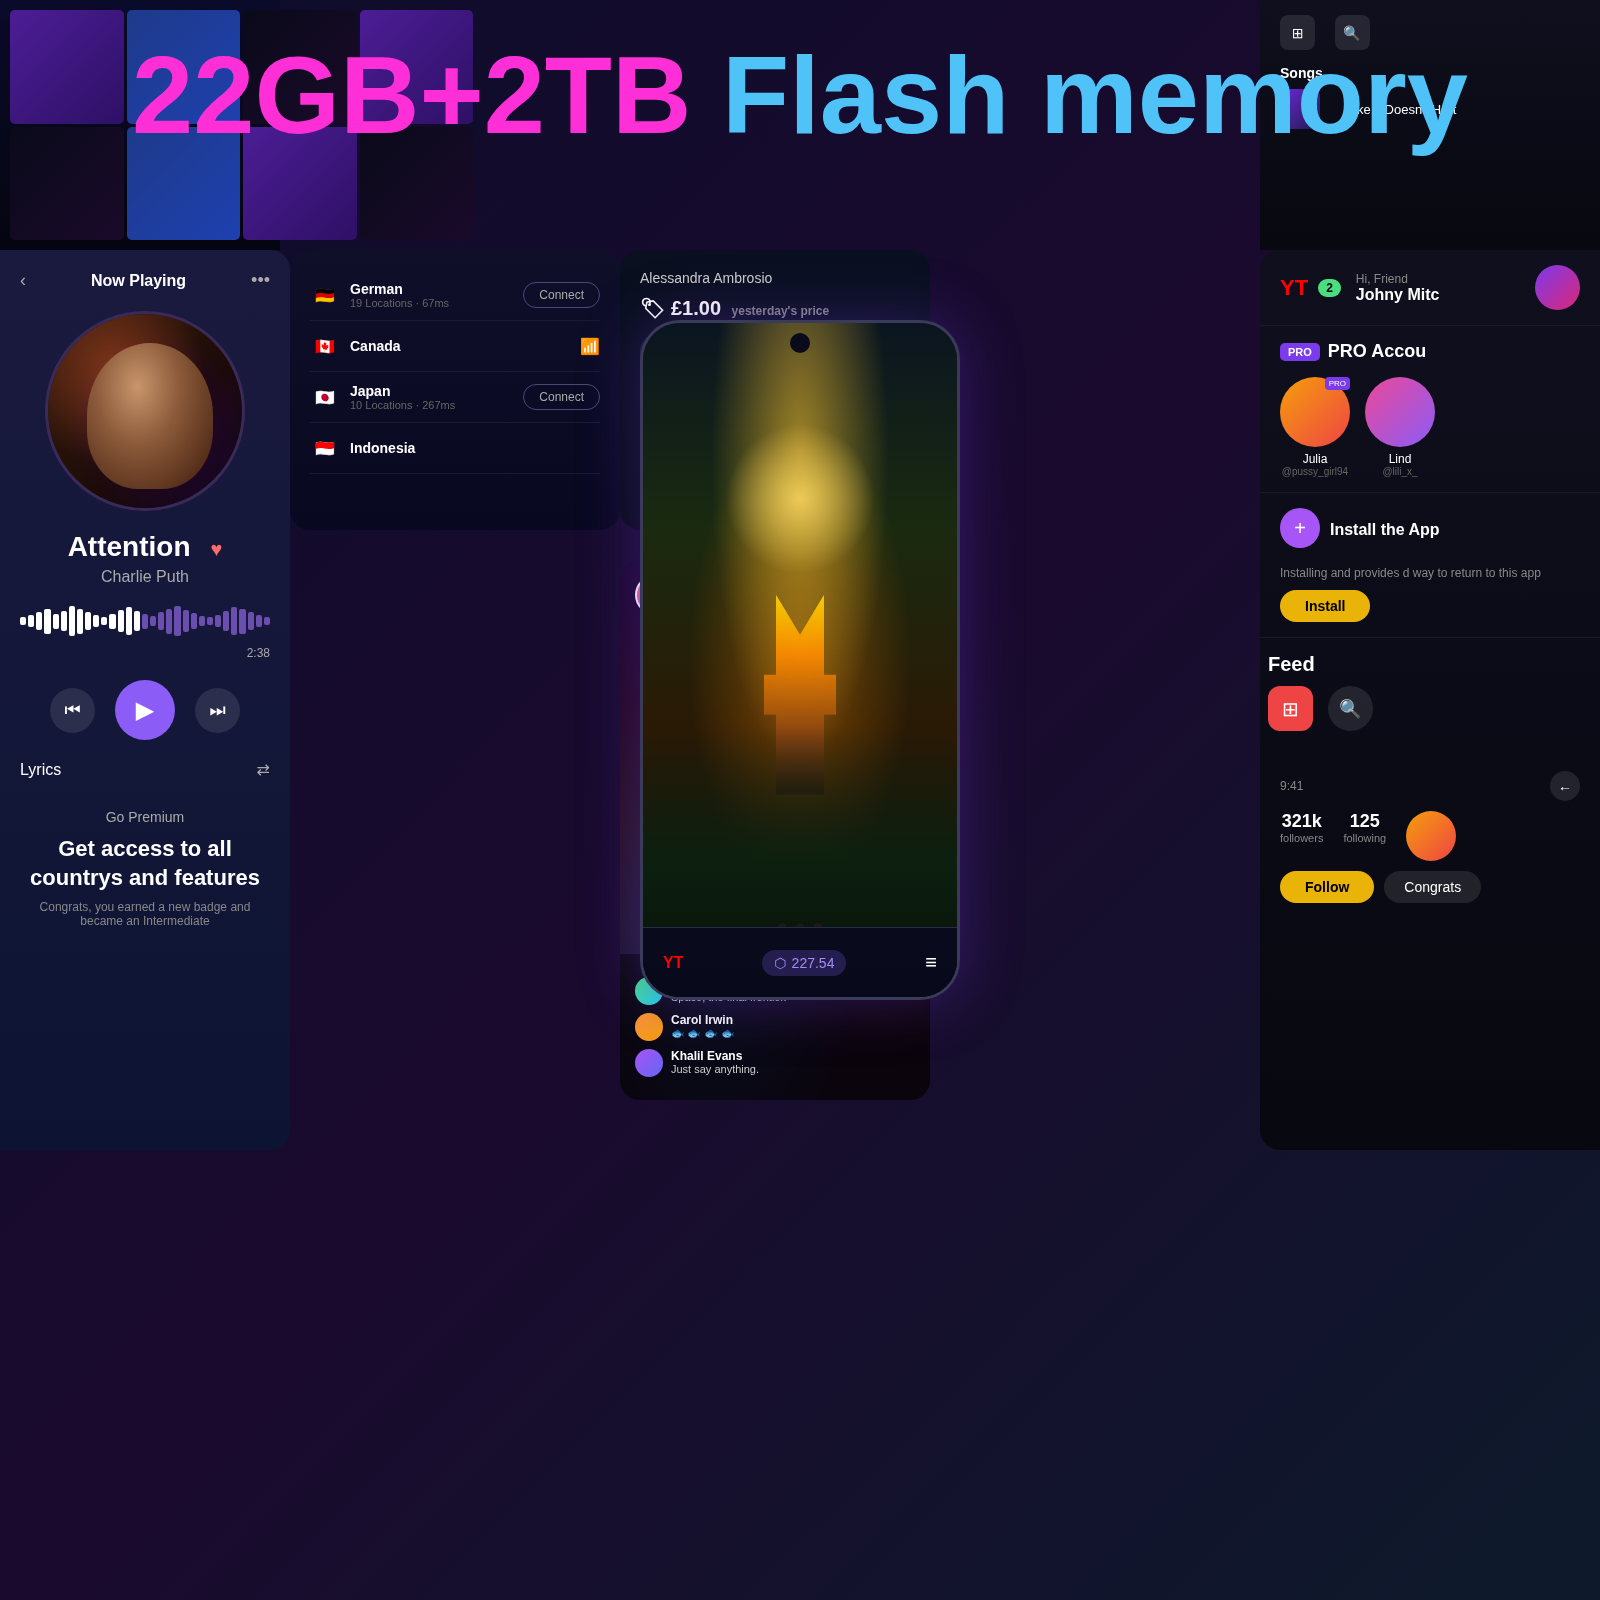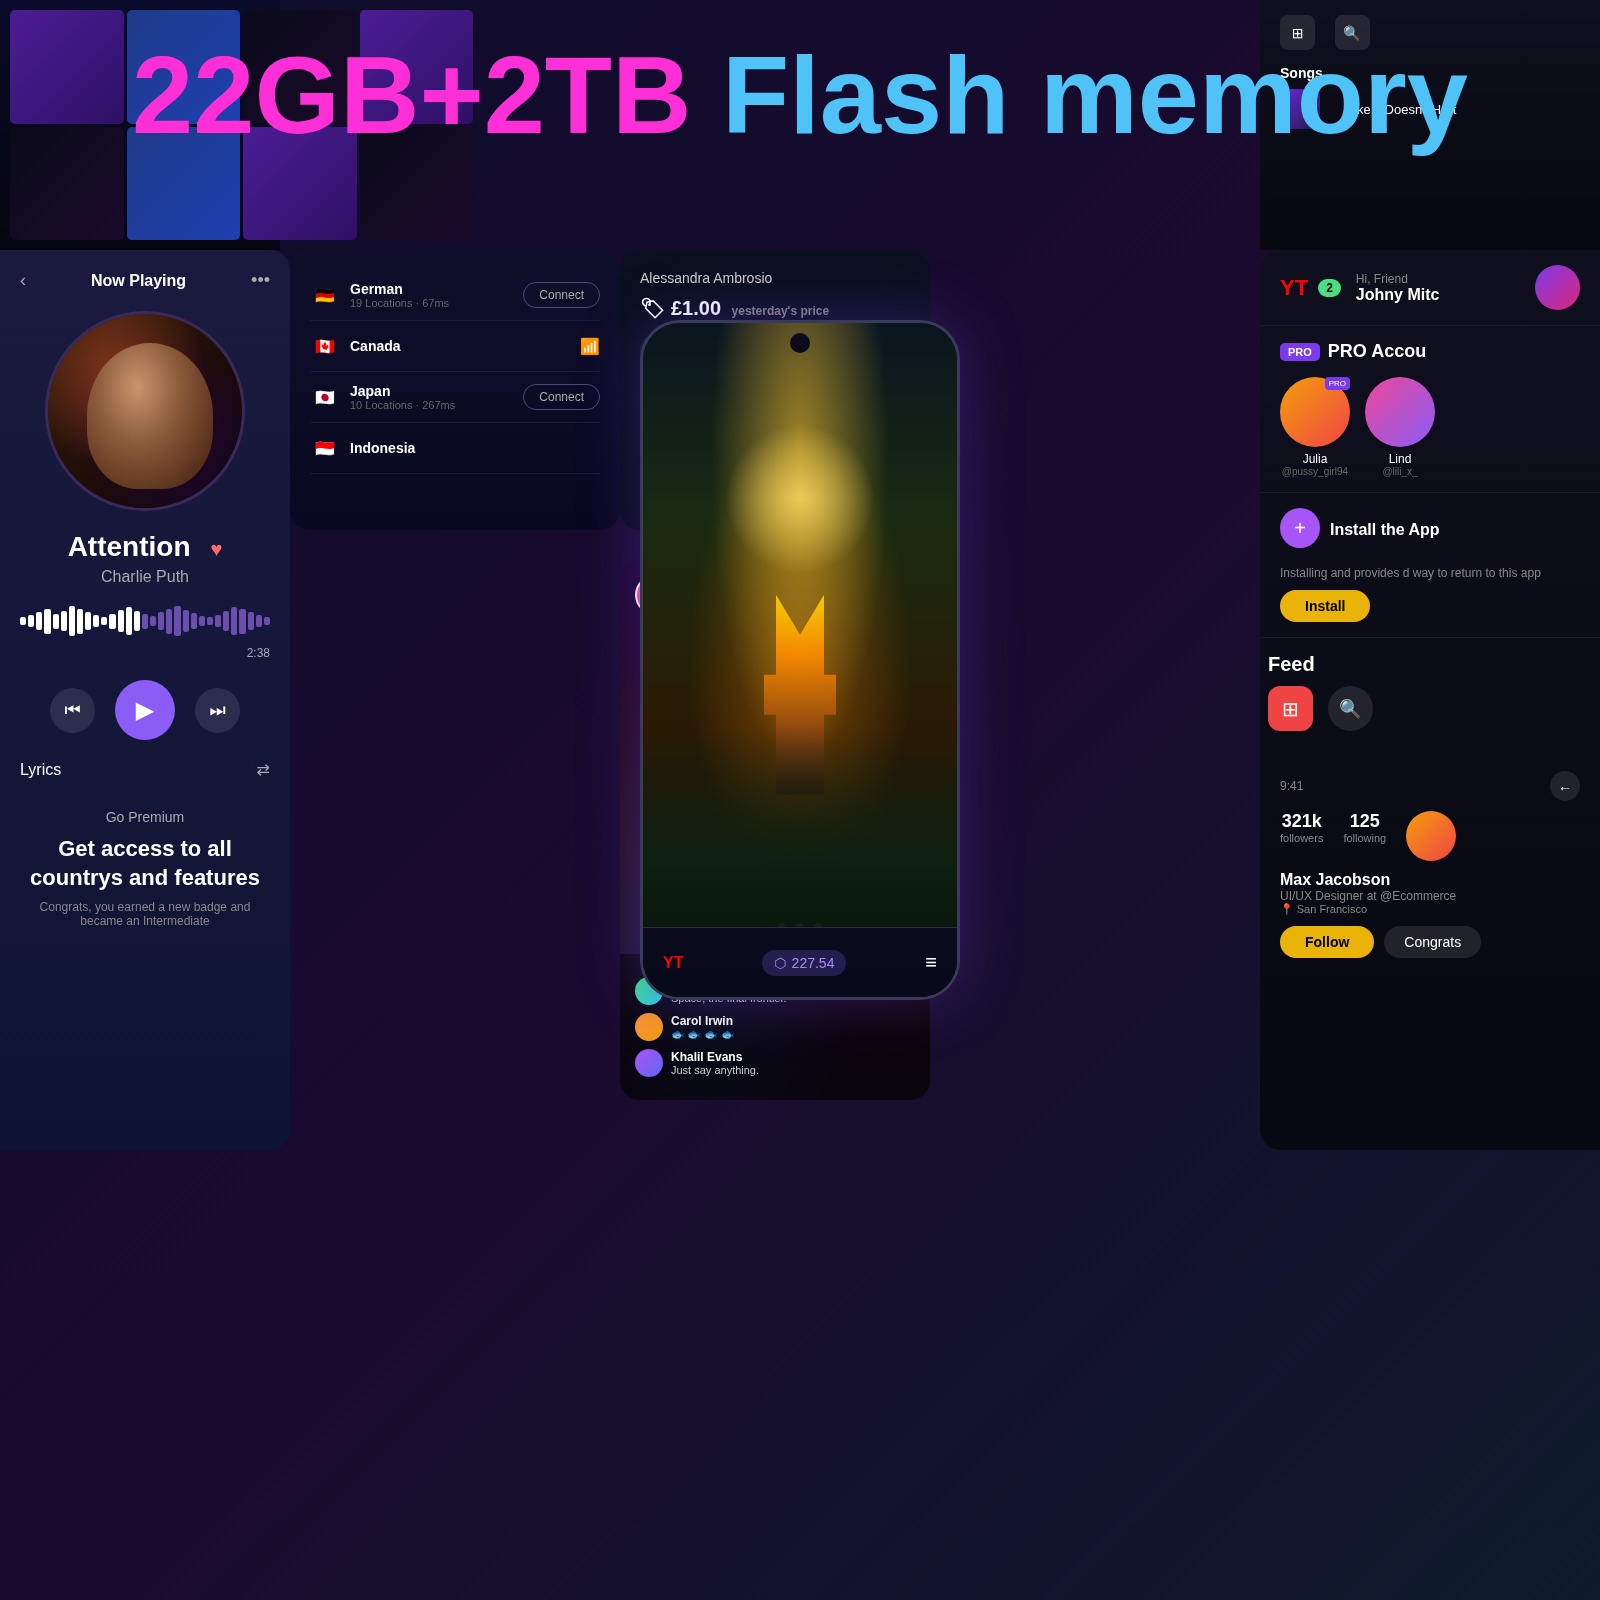--- a/index.html
+++ b/index.html
@@ -418,21 +418,20 @@
     .live-comments {
       position: absolute;
       bottom: 0;
       left: 0;
       right: 0;
       padding: 15px;
       background: rgba(0,0,0,0.6);
     }
     .live-comment {
       display: flex;
-      align-items: center;
       gap: 8px;
       margin-bottom: 8px;
       margin-top: 8px;
     }
     .comment-avatar {
       width: 28px;
       height: 28px;
       border-radius: 50%;
       background: linear-gradient(135deg, #4ade80, #22d3ee);
       flex-shrink: 0;
@@ -1006,28 +1005,18 @@
       <div class="stat-item">
         <div class="stat-number">321k</div>
         <div class="stat-label">followers</div>
       </div>
       <div class="stat-item">
         <div class="stat-number">125</div>
         <div class="stat-label">following</div>
       </div>
       <div class="profile-avatar"></div>
     </div>
-    <div class="profile-user">
-      <div>
-        <div class="profile-name">Max Jacobson</div>
-        <div class="profile-role">UI/UX Designer at @Ecommerce</div>
-        <div class="profile-location">
-          <span>📍</span>
-          <span>San Francisco</span>
-        </div>
-      </div>
-    </div>
     <div class="btn-row">
       <button class="follow-btn">Follow</button>
       <button class="message-btn">Congrats</button>
     </div>
   </div>
 </div>
 
 </body></html>

